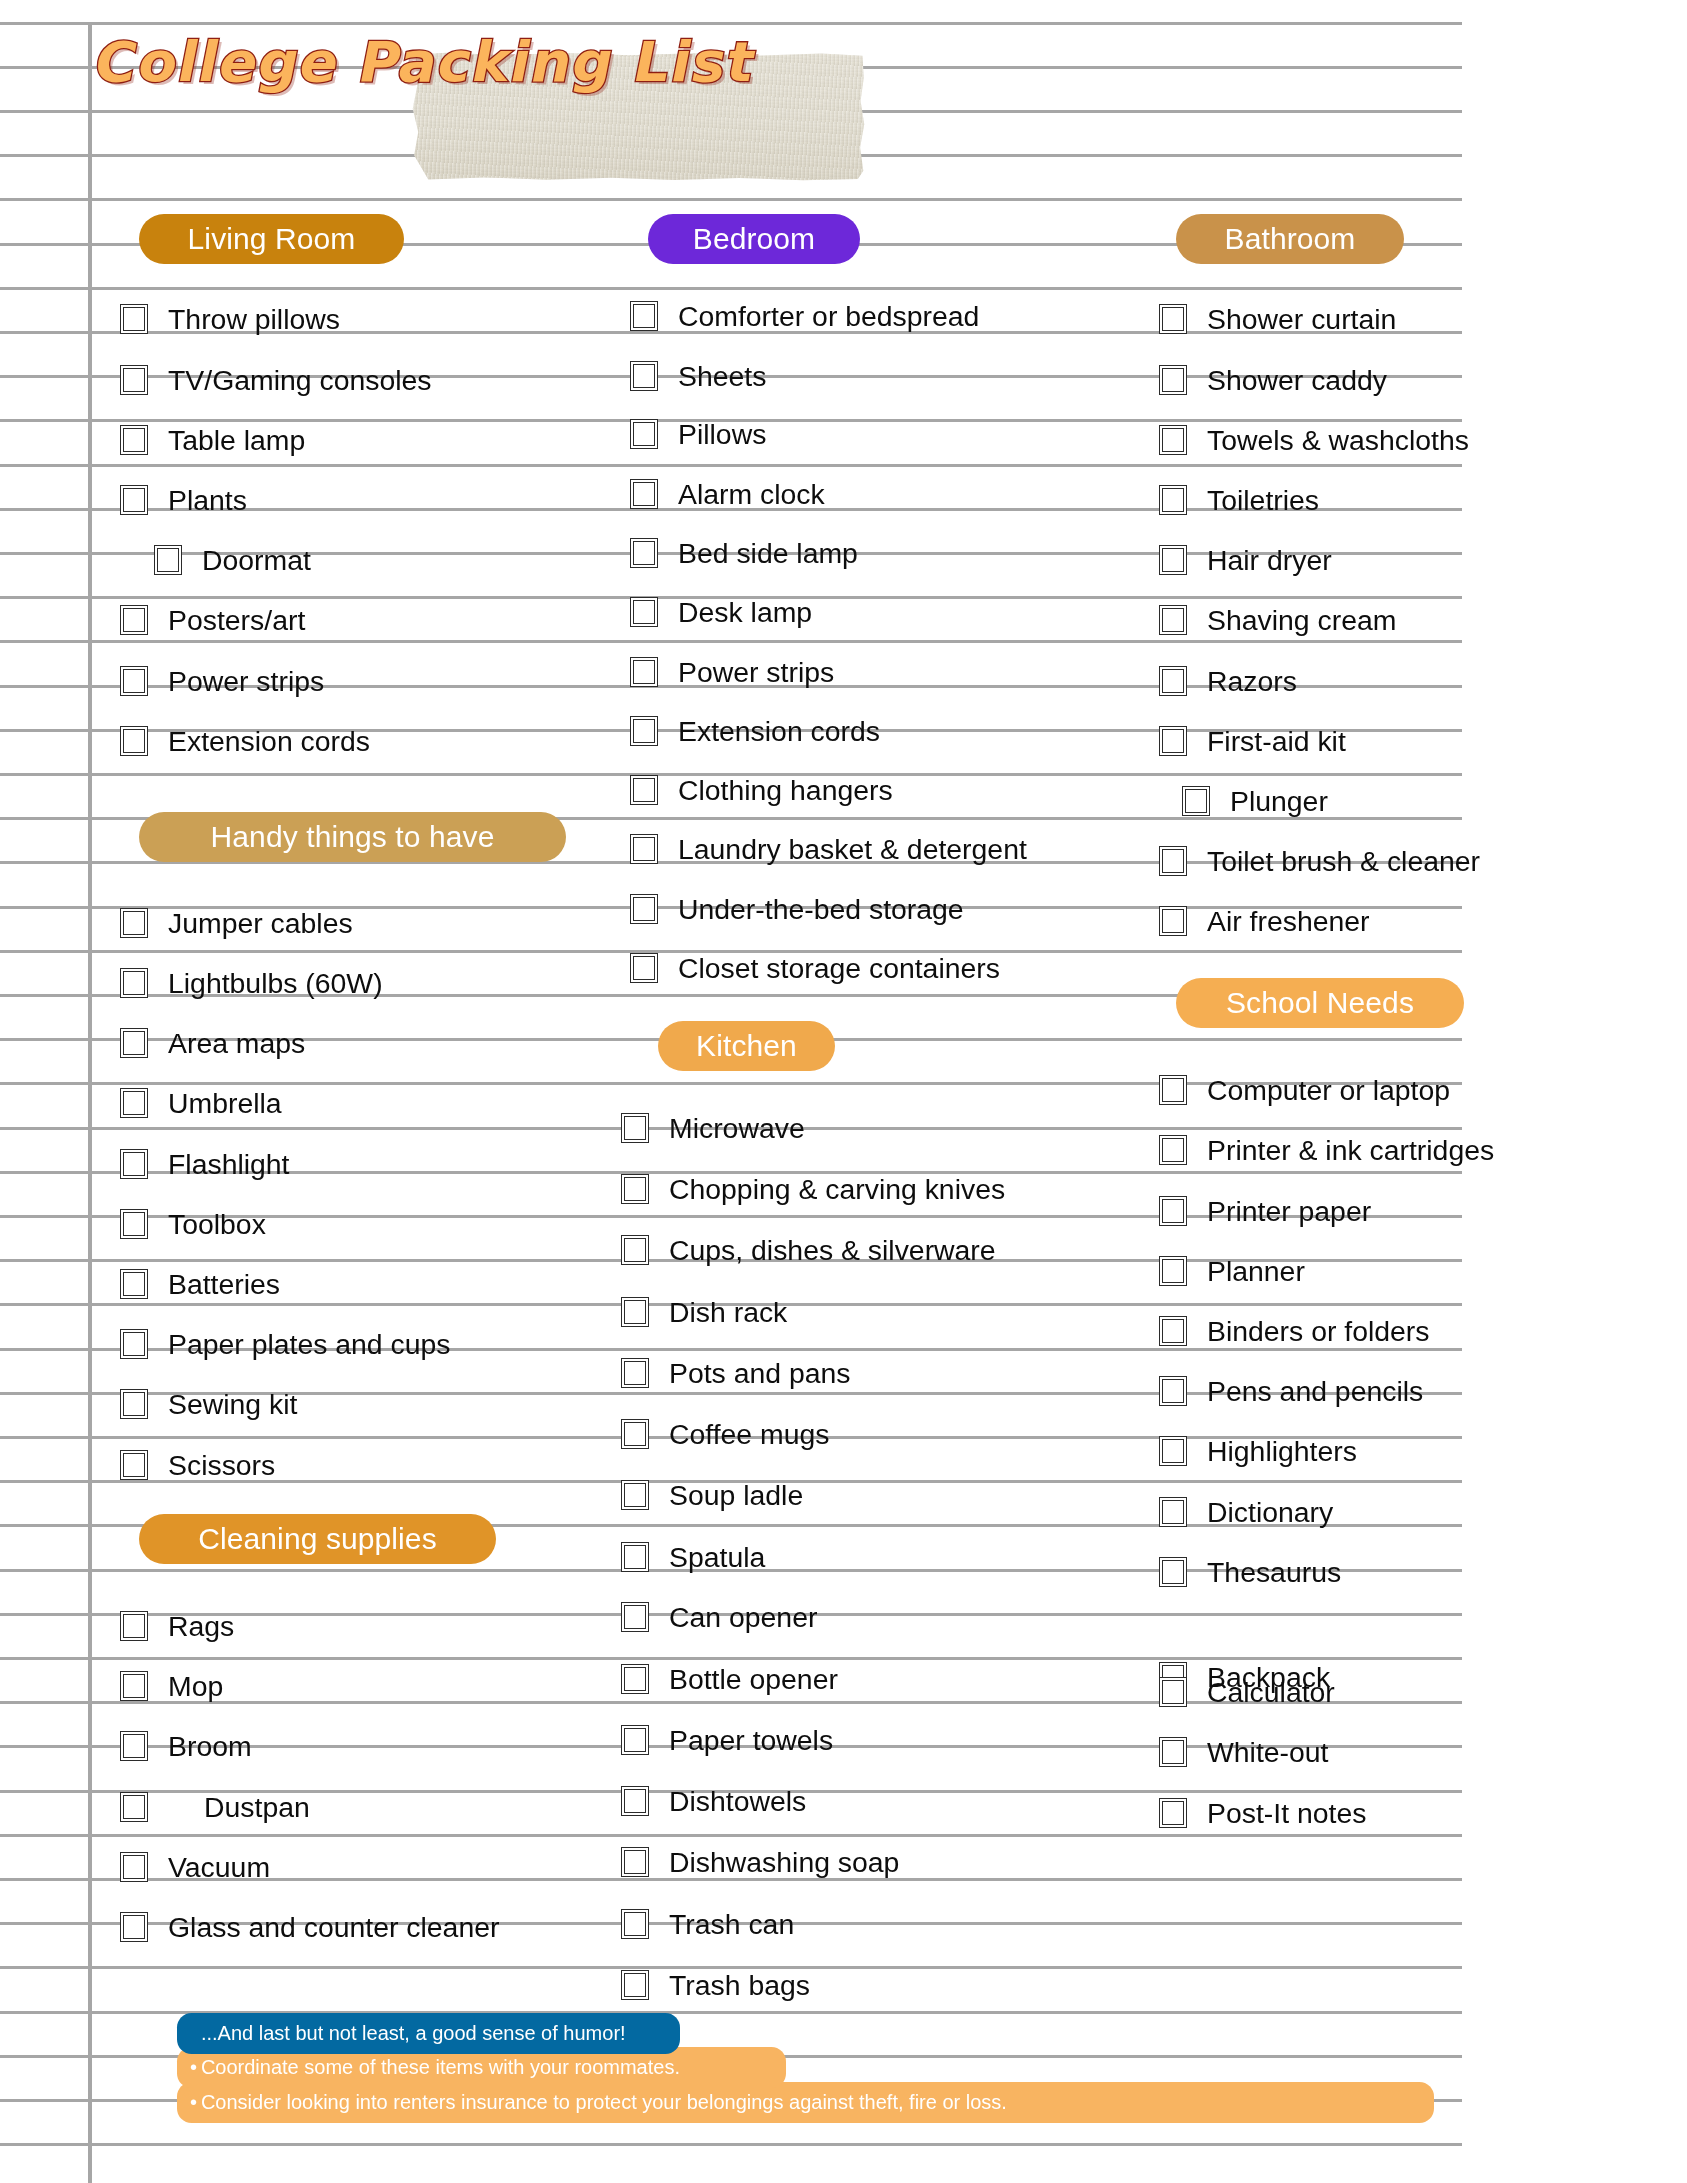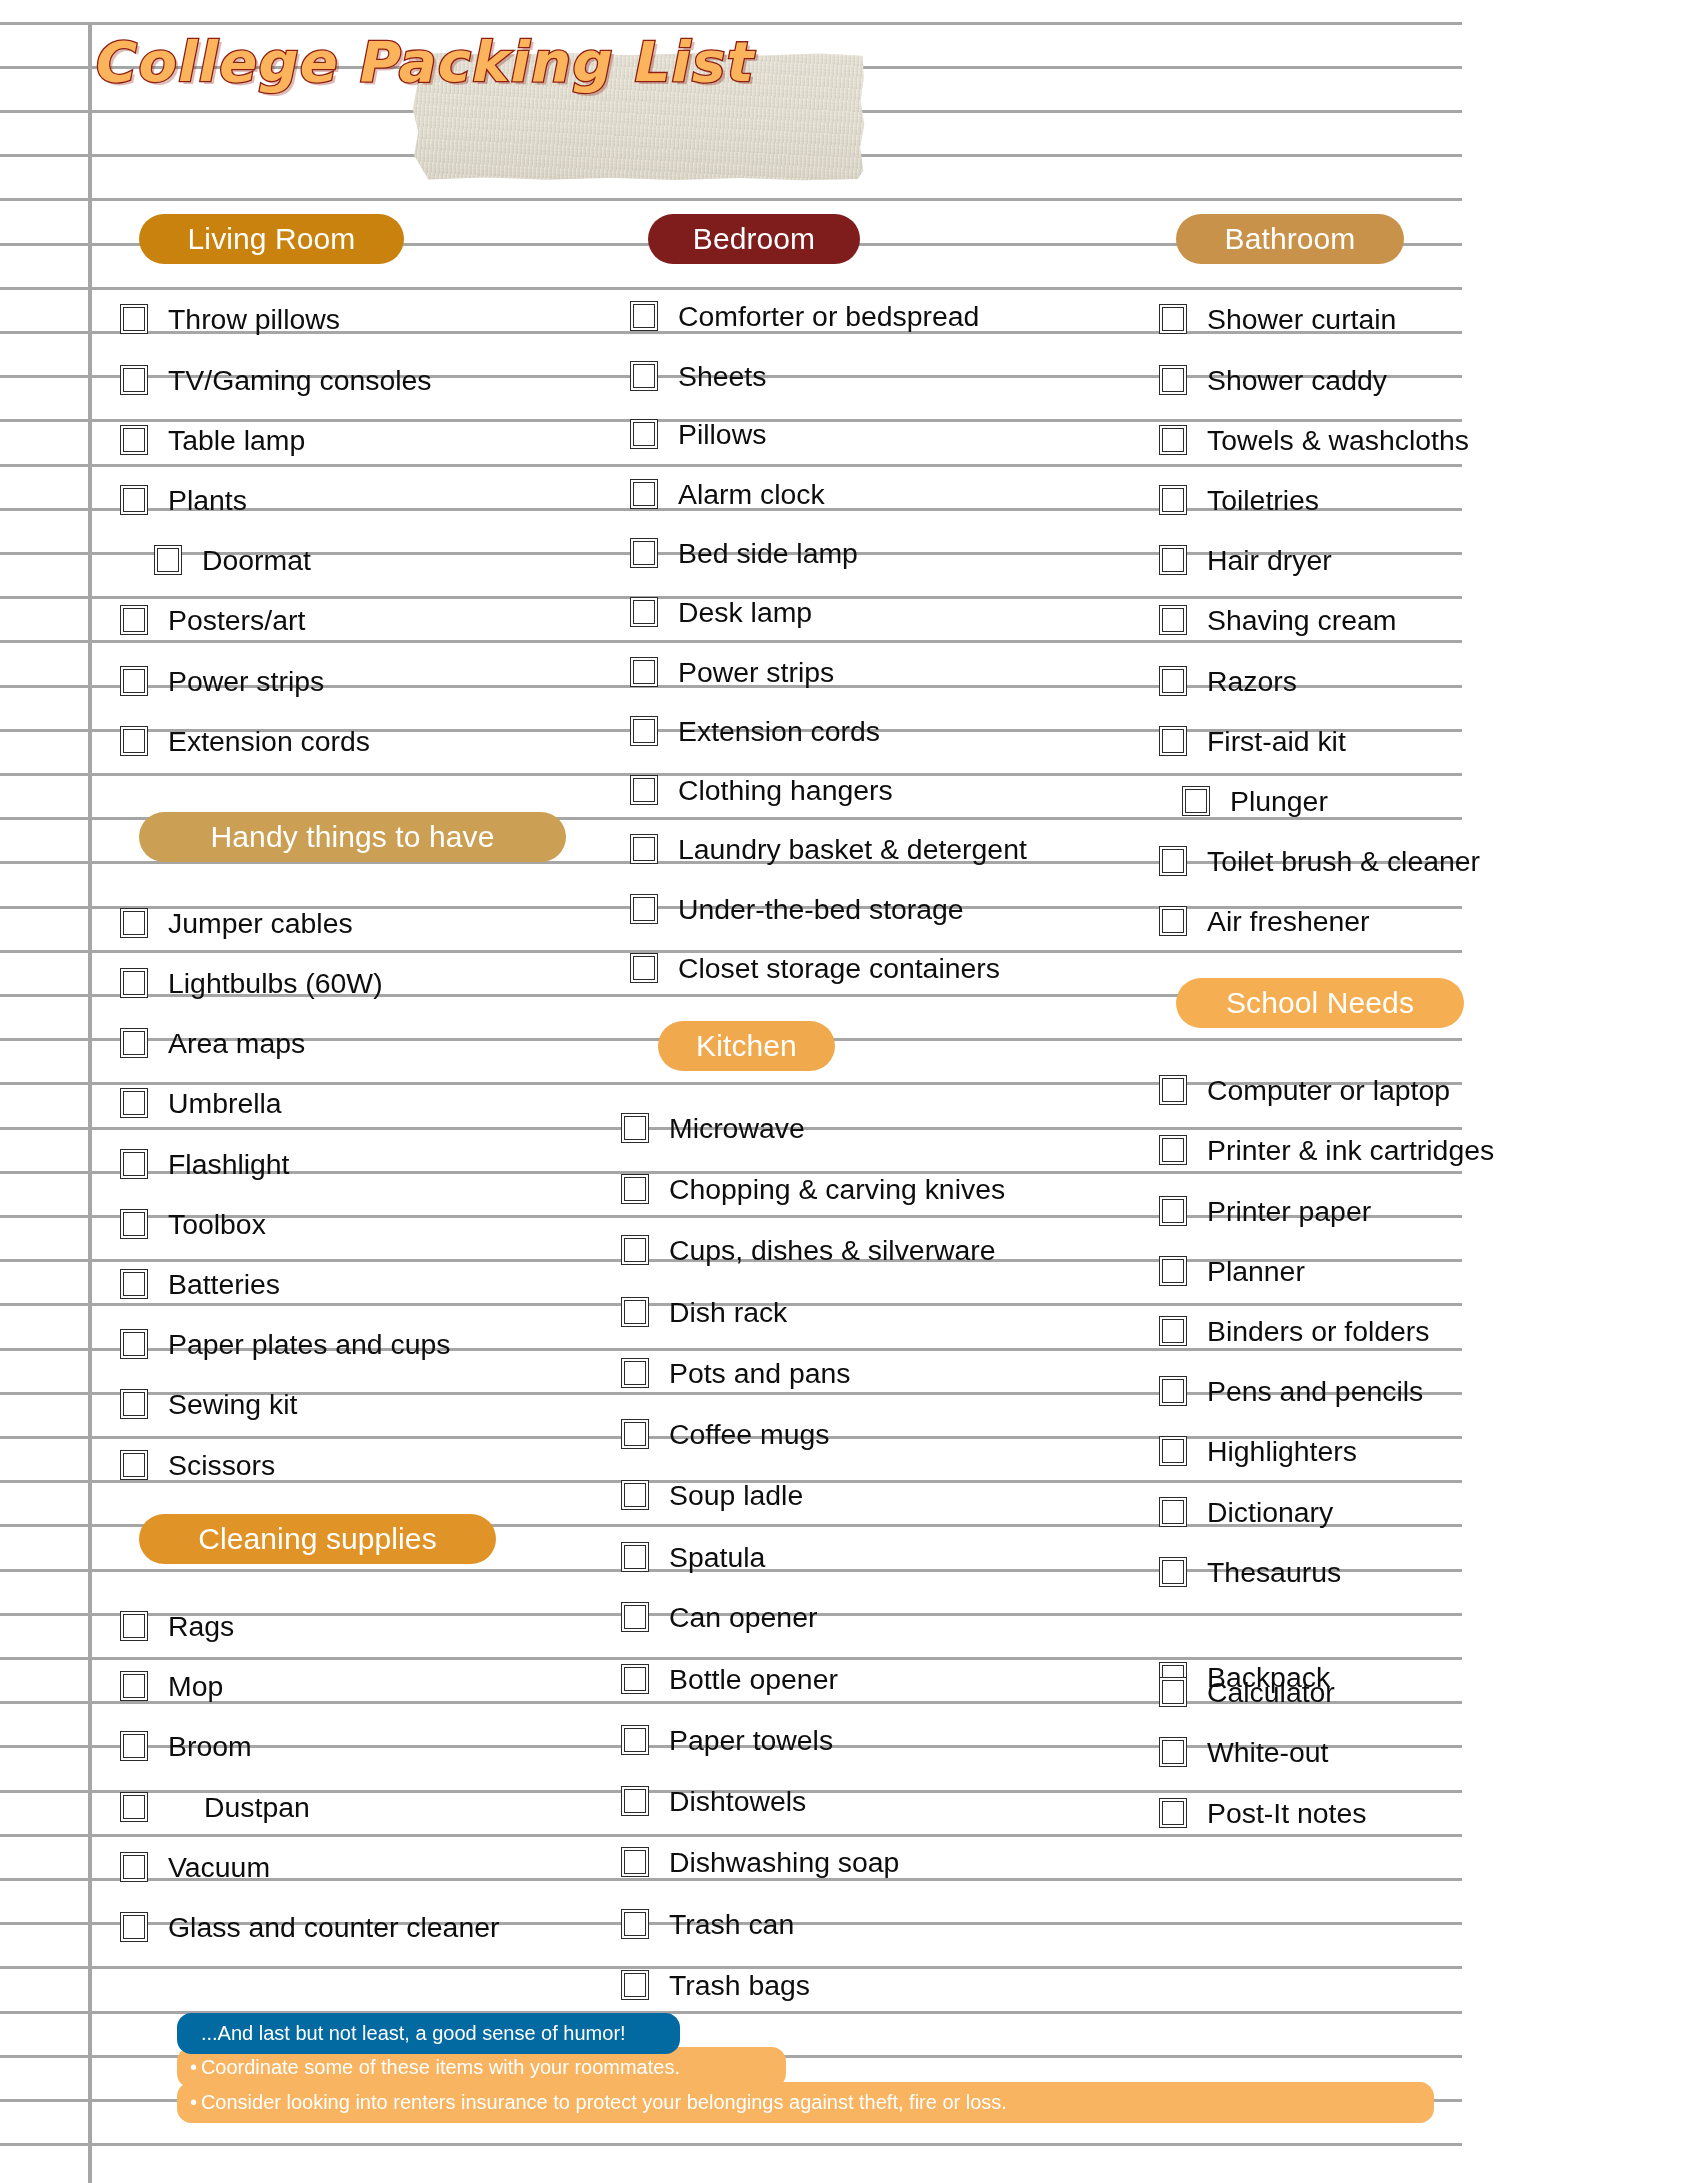--- a/index.html
+++ b/index.html
@@ -255,21 +255,21 @@
         <span class="item-label">Posters/art</span>
       </div>
       <div class="item" style="left: 120px; top: 666px;">
         <span class="checkbox"></span>
         <span class="item-label">Power strips</span>
       </div>
       <div class="item" style="left: 120px; top: 726px;">
         <span class="checkbox"></span>
         <span class="item-label">Extension cords</span>
       </div>
-      <div class="pill" style="left: 648px; top: 214px; min-width: 212px; background: #7f1d1d; text-align: center;">
+      <div class="pill" style="left: 648px; top: 214px; min-width: 212px; background: #6d28d9; text-align: center;">
         <span>Bedroom</span>
       </div>
       <div class="item" style="left: 630px; top: 301px;">
         <span class="checkbox"></span>
         <span class="item-label">Comforter or bedspread</span>
       </div>
       <div class="item" style="left: 630px; top: 361px;">
         <span class="checkbox"></span>
         <span class="item-label">Sheets</span>
       </div>

